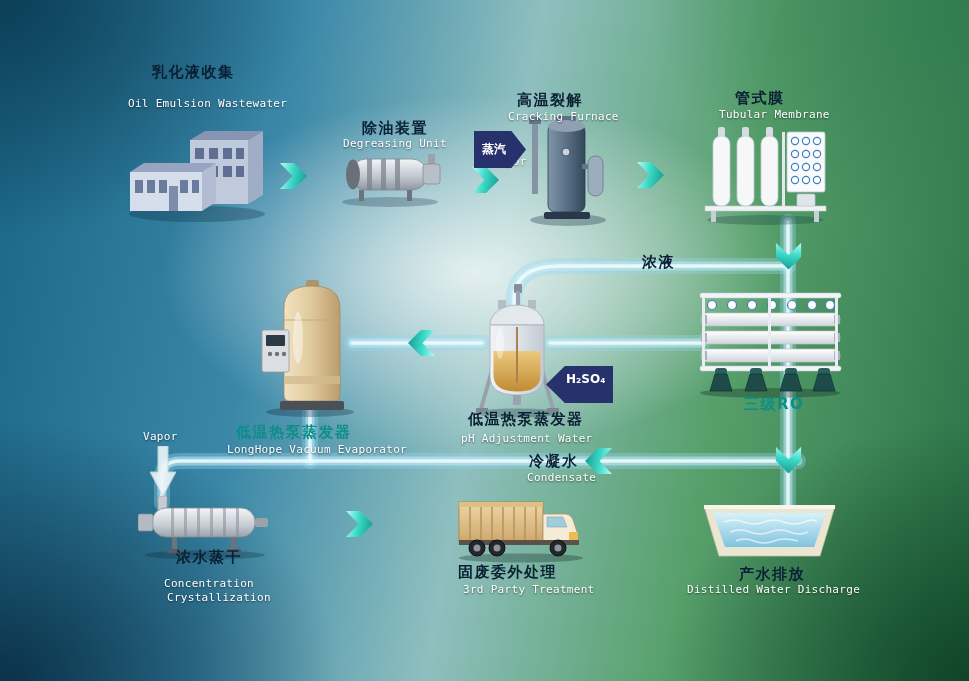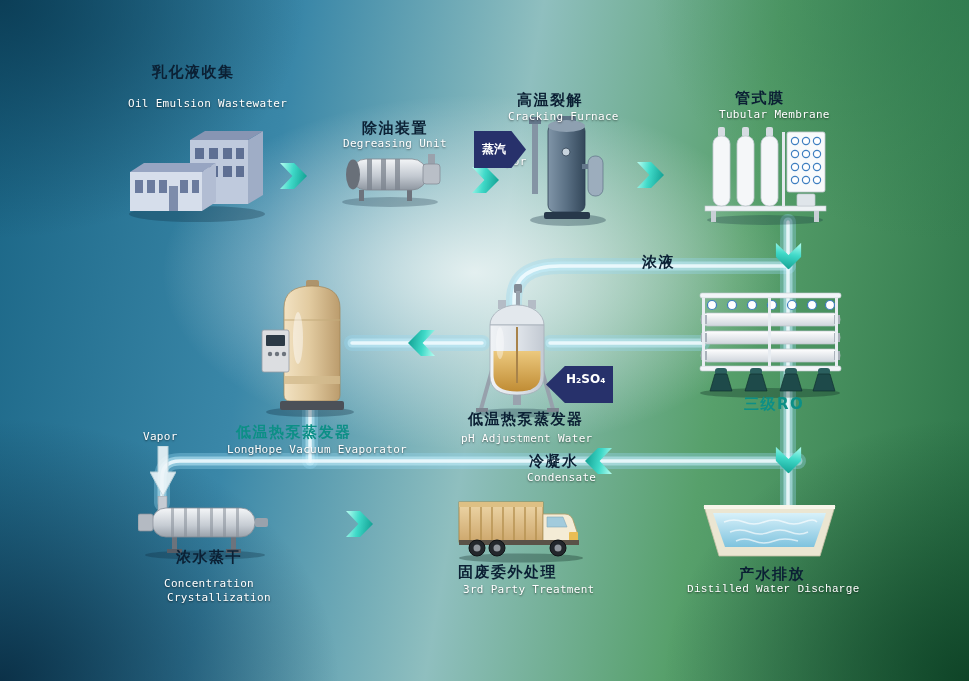--- a/index.html
+++ b/index.html
@@ -435,15 +435,15 @@
   <span class="lab en" style="left:143px; top:430px;">Vapor</span>
 
   <span class="lab zh" style="left:176px; top:548px;">浓水蒸干</span>
   <span class="lab en" style="left:164px; top:577px;">Concentration</span>
   <span class="lab en" style="left:167px; top:591px;">Crystallization</span>
 
   <span class="lab zh" style="left:458px; top:563px;font-family:Liberation Serif, serif;">固废委外处理</span>
   <span class="lab en" style="left:463px; top:583px;">3rd Party Treatment</span>
 
   <span class="lab zh" style="left:739px; top:565px;">产水排放</span>
-  <span class="lab en" style="left:687px; top:583px;font-family:Liberation Mono, monospace;">Distilled Water Discharge</span>
+  <span class="lab en" style="left:687px; top:583px;">Distilled Water Discharge</span>
 
 </div>
 
 </body></html>

